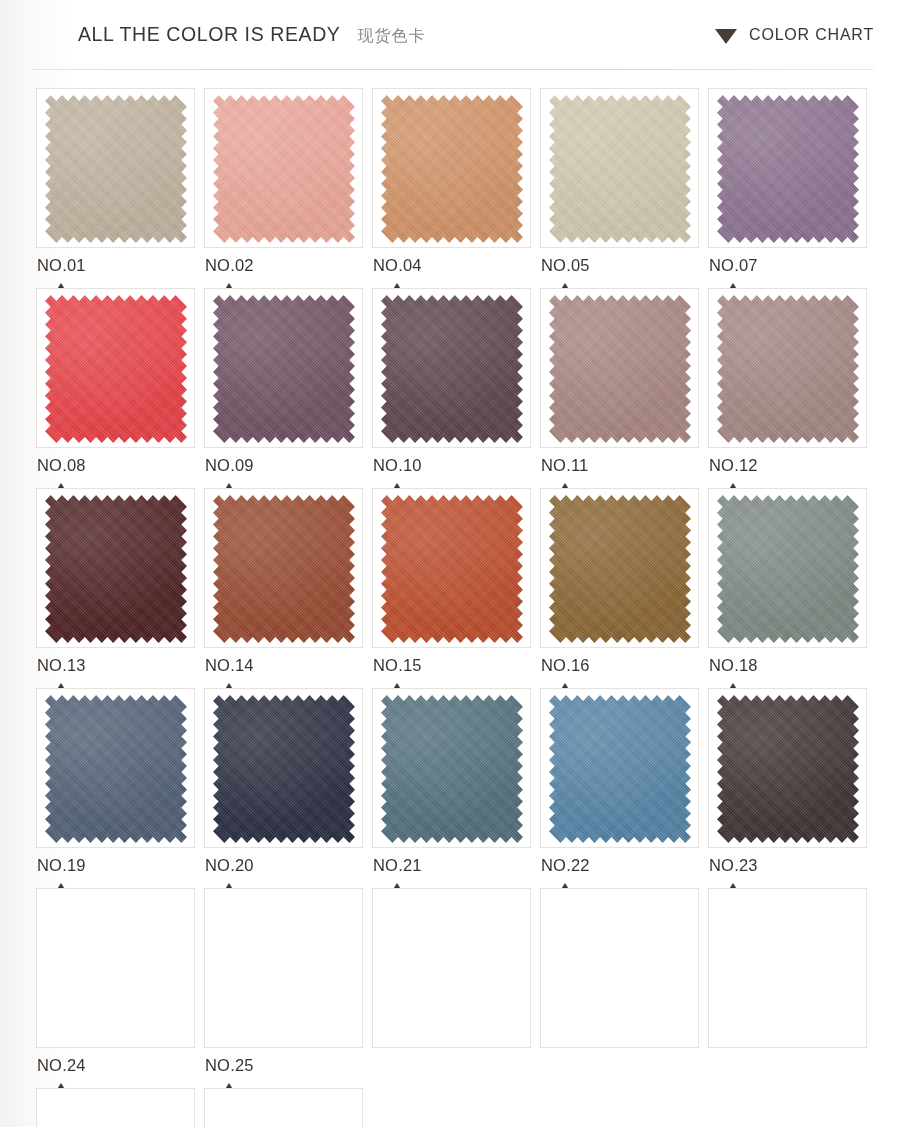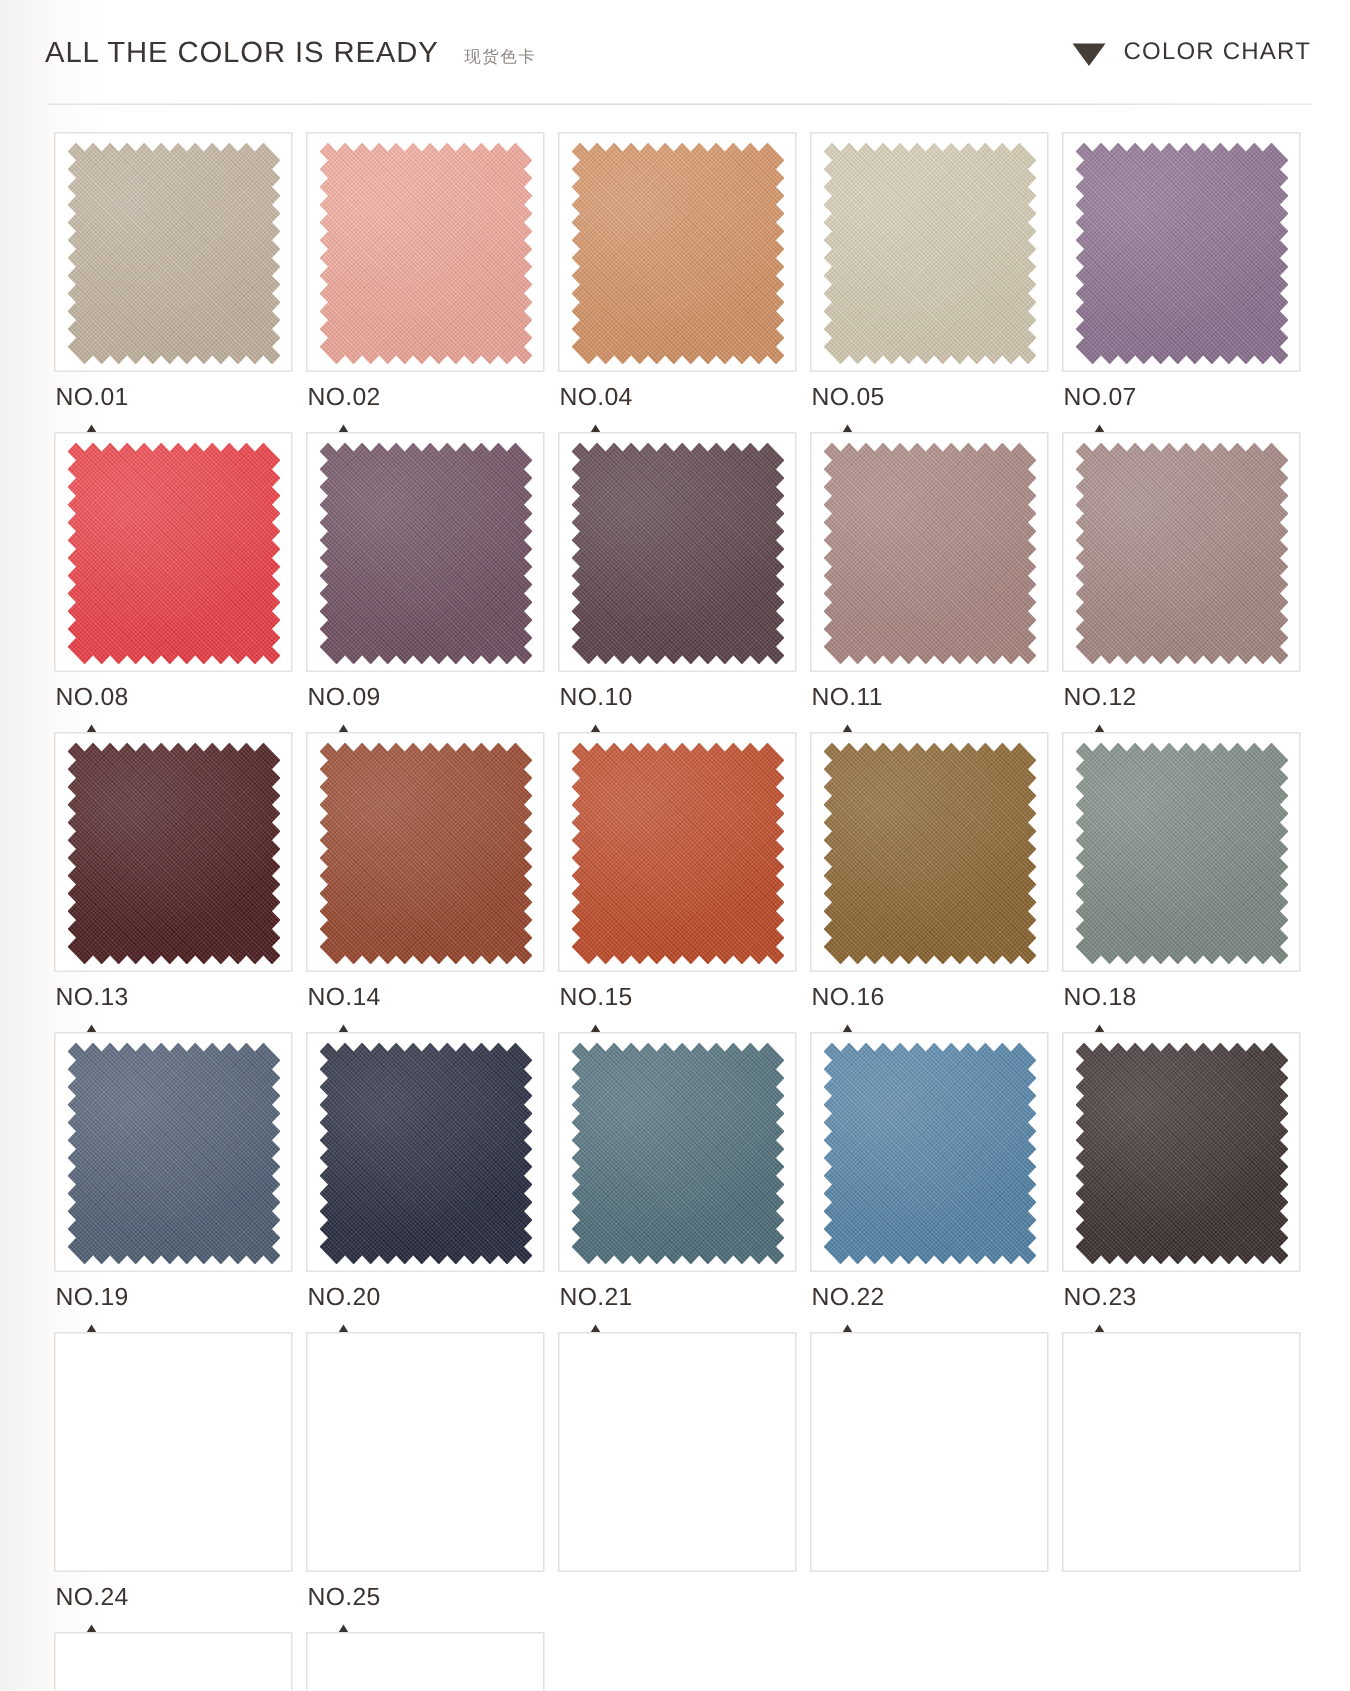--- a/index.html
+++ b/index.html
@@ -40,30 +40,31 @@
     top: 0;
     height: 70px;
     display: flex;
     align-items: center;
     justify-content: space-between;
   }
   .header-left {
     display: flex;
     align-items: baseline;
     gap: 17px;
+    margin-left: 48px;
   }
   .title-en {
     font-size: 19.5px;
     letter-spacing: 0.6px;
     color: #3b3533;
     font-weight: 400;
     white-space: nowrap;
   }
   .title-cn {
-    font-size: 11px;
+    font-size: 16px;
     color: #8d8783;
     letter-spacing: 1px;
     white-space: nowrap;
   }
   .header-right {
     display: flex;
     align-items: center;
     gap: 12px;
   }
   .tri-down {

